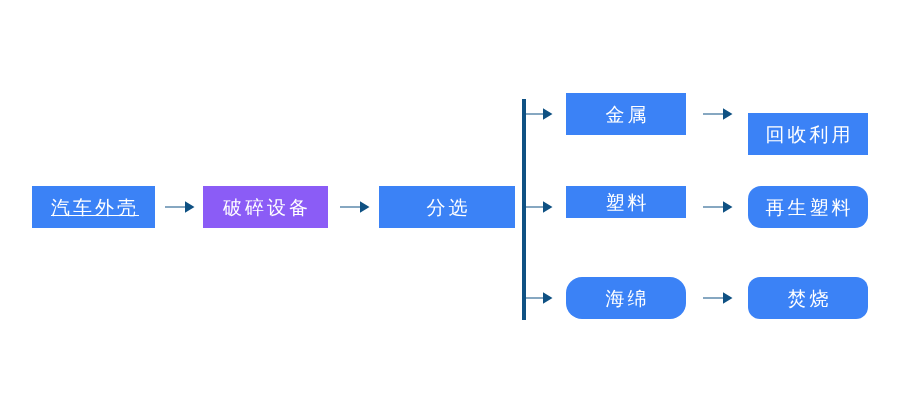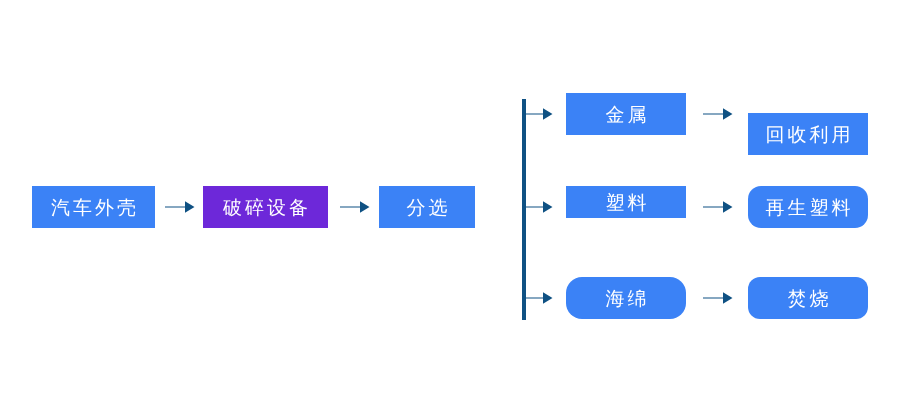--- a/index.html
+++ b/index.html
@@ -27,59 +27,59 @@
     box-sizing: border-box;
     color: #ffffff;
     font-size: 19px;
     letter-spacing: 3px;
     text-indent: 3px;
     line-height: 1;
     font-family: "DejaVu Sans", "Liberation Sans", sans-serif;
     white-space: nowrap;
   }
   .node.blue { background: #3b82f6; }
-  .node.red  { background: #6d28d9; }
+  .node.red  { background: #8b5cf6; }
 
   .arrow {
     position: absolute;
     display: block;
   }
   .arrow svg { display: block; }
 
   .trunk {
     position: absolute;
     background: #0f5183;
   }
 </style>
 </head>
 <body>
 
 <div id="canvas">
 
-  <div class="node blue" style="left:32px; top:186px; width:123px; height:42px;">
+  <div class="node blue" style="left:32px; top:186px; width:123px; height:42px;text-decoration:underline;">
     <span>汽车外壳</span>
   </div>
 
   <span class="arrow" style="left:165px; top:198px;">
     <svg width="30" height="18" viewBox="0 0 30 18">
       <path d="M0 8.4 H20 V3.2 L29.5 9 L20 14.8 V9.6 H0 Z" fill="#0f5183"></path>
     </svg>
   </span>
 
   <div class="node red" style="left:203px; top:186px; width:125px; height:42px;">
     <span>破碎设备</span>
   </div>
 
   <span class="arrow" style="left:340px; top:198px;">
     <svg width="30" height="18" viewBox="0 0 30 18">
       <path d="M0 8.4 H20 V3.2 L29.5 9 L20 14.8 V9.6 H0 Z" fill="#0f5183"></path>
     </svg>
   </span>
 
-  <div class="node blue" style="left:379px; top:186px; width:96px; height:42px;">
+  <div class="node blue" style="left:379px; top:186px; width:136px; height:42px;">
     <span>分选</span>
   </div>
 
   <div class="trunk" style="left:522px; top:99px; width:4px; height:221px;"></div>
 
   <span class="arrow" style="left:525px; top:105px;">
     <svg width="28" height="18" viewBox="0 0 28 18">
       <path d="M0 8.4 H18 V3.2 L27.5 9 L18 14.8 V9.6 H0 Z" fill="#0f5183"></path>
     </svg>
   </span>

